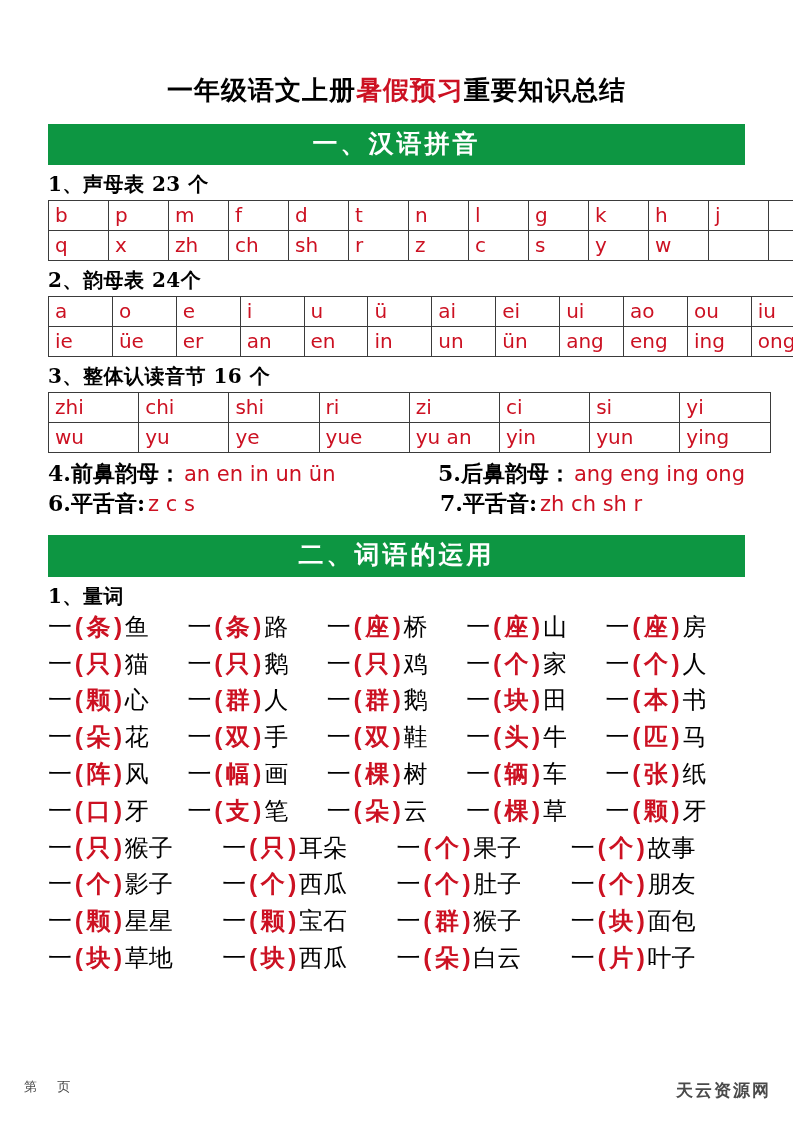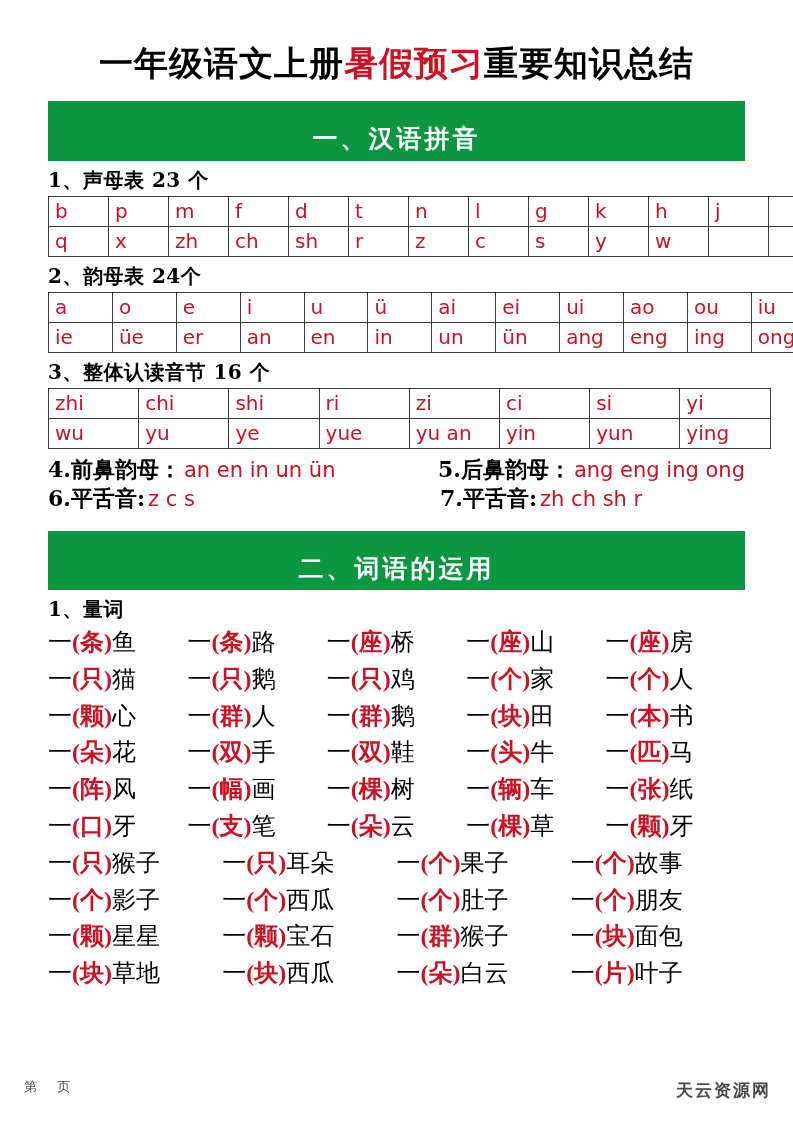--- a/index.html
+++ b/index.html
@@ -19,43 +19,43 @@
     position: relative;
     width: 793px;
     height: 1122px;
     box-sizing: border-box;
     padding: 0 48px;
   }
 
   
   .doc-title {
     margin: 0;
-    padding-top: 44px;
+    padding-top: 76px;
     text-align: center;
-    font-size: 34px;
+    font-size: 26px;
     font-weight: bold;
     letter-spacing: 1px;
     line-height: 1.15;
     white-space: nowrap;
     font-family: "DejaVu Serif", "Liberation Serif", serif;
   }
   .doc-title .red {
     color: #cc1122;
   }
 
   
   .section-banner {
     margin-top: 18px;
     background: #0d9642;
     color: #ffffff;
     text-align: center;
     font-size: 25px;
     font-weight: bold;
     letter-spacing: 3px;
-    padding: 24px 0 8px 0;
+    padding: 6px 0 8px 0;
     line-height: 1.1;
   }
 
   
   .sub-heading {
     font-size: 20px;
     font-weight: bold;
     margin: 7px 0 4px 0;
     line-height: 1.2;
     letter-spacing: 0.5px;
@@ -116,21 +116,21 @@
   .mw-row {
     display: flex;
     margin-bottom: 2px;
     white-space: nowrap;
   }
   .mw-row.cols5 .mw-item { width: 20%; }
   .mw-row.cols4 .mw-item { width: 25%; }
   .mw-item {
     font-size: 24px;
     line-height: 1.45;
-    font-family: Liberation Serif, serif;
+    font-family: Liberation Mono, monospace;
     color: #000000;
   }
   .mw-item .q {
     color: #cc1122;
     font-weight: bold;
   }
 
   
   .footer-page {
     position: absolute;

